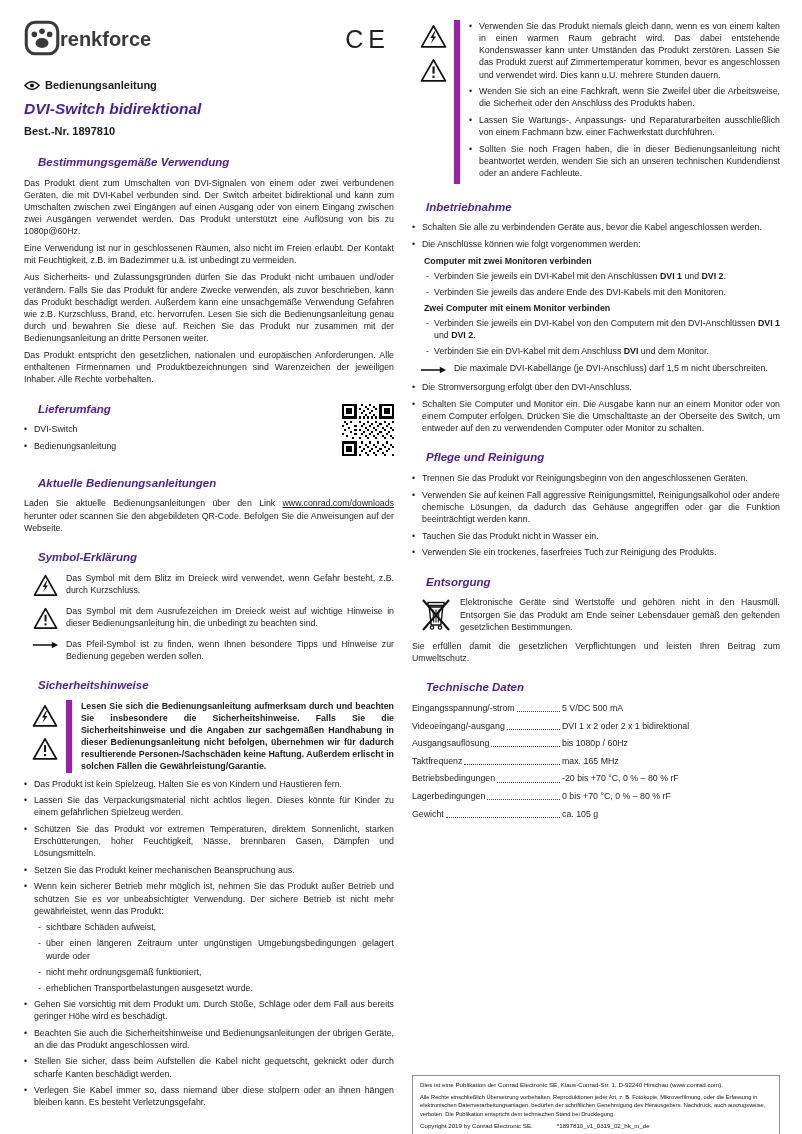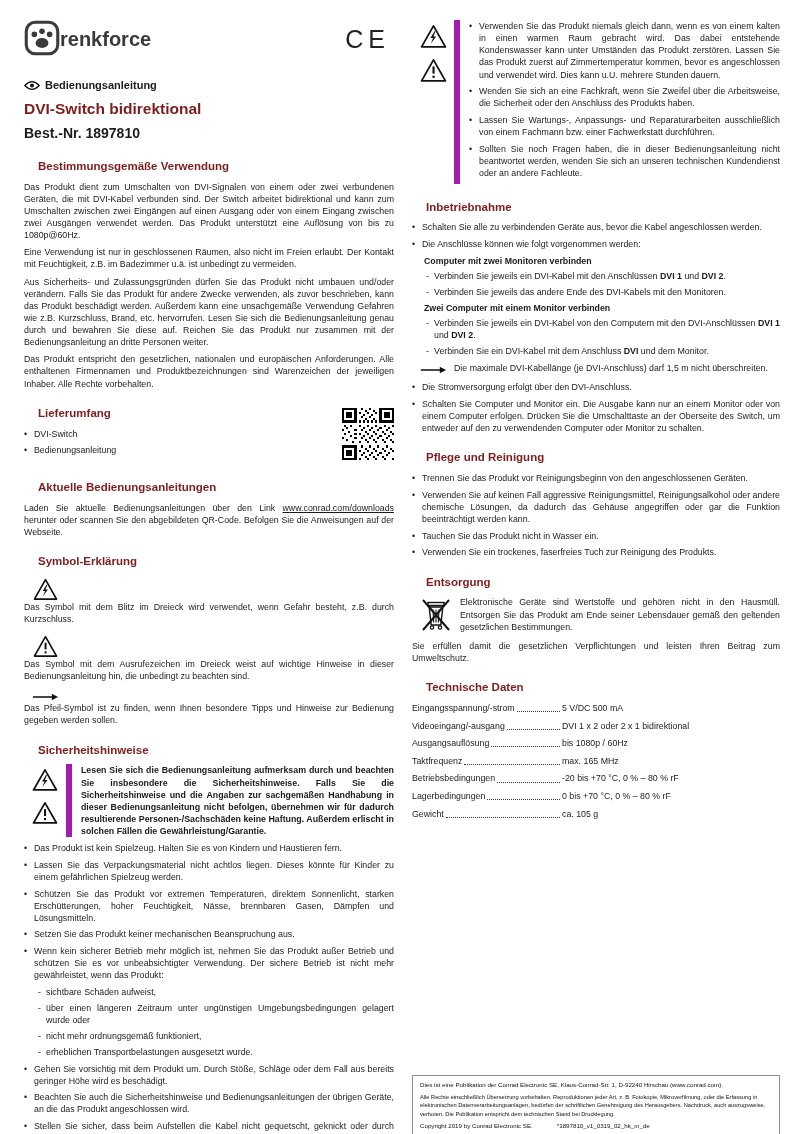--- a/index.html
+++ b/index.html
@@ -1,37 +1,37 @@
 <!DOCTYPE html>
 <html><head>
 <meta charset="utf-8">
 <style>
   html,body{margin:0;padding:0;background:#ffffff;}
   .page{position:relative;width:802px;height:1134px;background:#fff;color:#1b1b1b;
         font-family:"Liberation Sans","DejaVu Sans",sans-serif;font-size:8.8px;line-height:1.38;overflow:hidden;}
   .col{position:absolute;top:20px;}
   .col-left{left:24px;width:370px;}
   .col-right{left:412px;width:368px;}
-  h1,h2{margin:0;color:#7f1d1d;}
+  h1,h2{margin:0;color:#4c1d95;font-style:italic;}
   h2{font-size:11.5px;margin:16px 14px 6px;}
   .p{margin:0 0 5px;text-align:justify;}
   .brand-row{position:relative;height:42px;}
   .brand-logo{position:absolute;left:0;top:0;}
   .brand-name{position:absolute;left:36px;top:6px;font-size:20px;font-weight:bold;color:#3a3a39;}
   .ce{position:absolute;right:4px;top:2px;font-size:25px;letter-spacing:5px;color:#222;}
   .doc-type{display:flex;align-items:center;gap:5px;font-weight:bold;font-size:11px;margin:16px 0 5px;}
   .title{font-size:15.5px;font-weight:bold;margin:0 0 4px;}
-  .order-no{font-weight:bold;font-size:14px;margin-bottom:2px;}
+  .order-no{font-weight:bold;font-size:11px;margin-bottom:2px;}
   .bullet{display:flex;margin:0 0 4.5px;}
   .bullet::before{content:"•";flex:none;width:10px;}
   .bullet-text{flex:1;text-align:justify;}
   .dash{display:flex;margin:0 0 4px 14px;}
   .dash::before{content:"-";flex:none;width:8px;}
   .dash-text{flex:1;text-align:justify;}
-  .sym-row{display:flex;margin:0 0 8px;flex-direction:column;}
+  .sym-row{display:flex;margin:0 0 8px;}
   .sym-icon{flex:none;width:42px;display:flex;justify-content:center;padding-top:2px;}
   .sym-text{flex:1;text-align:justify;}
   .warn{display:flex;margin-bottom:5px;}
   .warn-icons{flex:none;width:42px;display:flex;flex-direction:column;align-items:center;gap:9px;padding-top:4px;}
   .warn-body{flex:1;border-left:6px solid #a21caf;padding-left:9px;}
   .intro-bold{font-weight:bold;text-align:justify;}
   .sub-title{font-weight:bold;margin:2px 0 3px 12px;}
   .note-row{display:flex;margin:5px 0 6px;}
   .note-icon{flex:none;width:42px;display:flex;justify-content:center;padding-top:3px;}
   .note-text{flex:1;text-align:justify;}

